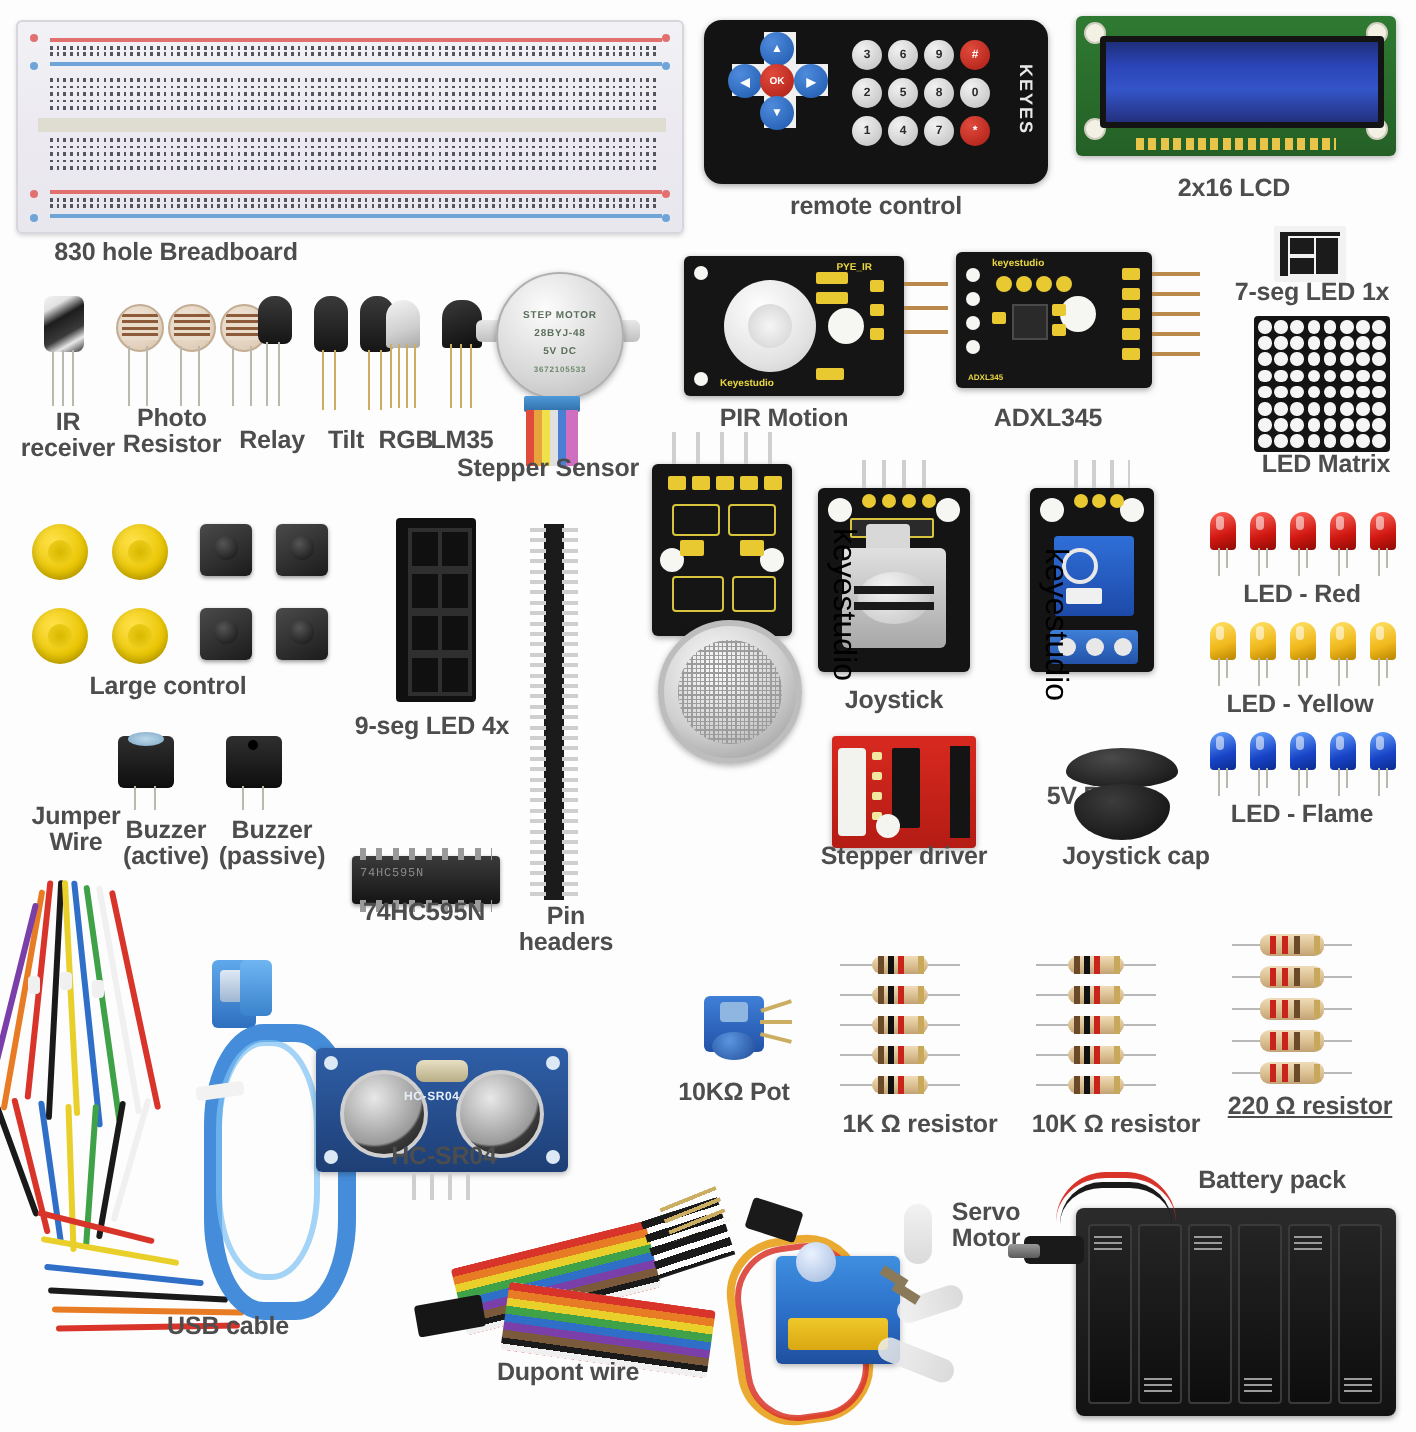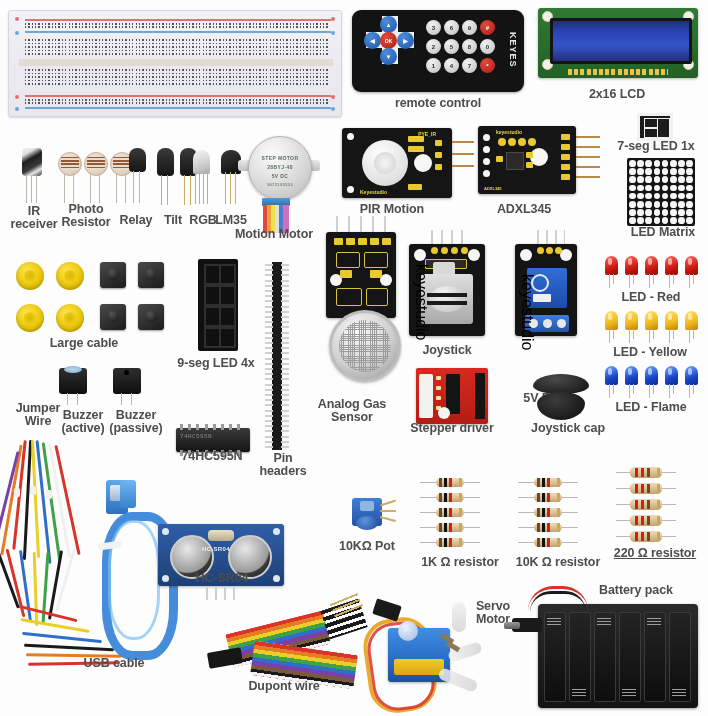--- a/index.html
+++ b/index.html
@@ -273,20 +273,21 @@
 
     <div class="sidemark" style="left:6px;top:6px;background:#e2706f"></div>
     <div class="sidemark" style="right:6px;top:6px;background:#e2706f"></div>
     <div class="sidemark" style="left:6px;top:20px;background:#6ea4d8"></div>
     <div class="sidemark" style="right:6px;top:20px;background:#6ea4d8"></div>
     <div class="sidemark" style="left:6px;bottom:17px;background:#e2706f"></div>
     <div class="sidemark" style="right:6px;bottom:17px;background:#e2706f"></div>
     <div class="sidemark" style="left:6px;bottom:5px;background:#6ea4d8"></div>
     <div class="sidemark" style="right:6px;bottom:5px;background:#6ea4d8"></div>
   </div>
+  <div class="lbl" style="left:8px;top:120px;width:160px;">830 hole Breadboard</div>
 
   <div class="part remote">
     <div class="rpadbg" style="left:14px;top:22px;width:48px;height:16px;"></div>
     <div class="rpadbg" style="left:30px;top:6px;width:16px;height:48px;"></div>
     <div class="rk blue" style="left:28px;top:6px;width:17px;height:17px;">▲</div>
     <div class="rk blue" style="left:12px;top:22px;width:17px;height:17px;">◀</div>
     <div class="rk red" style="left:28px;top:22px;width:17px;height:17px;font-size:5px;">OK</div>
     <div class="rk blue" style="left:45px;top:22px;width:17px;height:17px;">▶</div>
     <div class="rk blue" style="left:28px;top:38px;width:17px;height:17px;">▼</div>
 
@@ -387,21 +388,21 @@
     <div class="tab" style="right:0;"></div>
     <div class="can">
       <div class="txt" style="top:18px;">STEP  MOTOR</div>
       <div class="txt" style="top:27px;">28BYJ-48</div>
       <div class="txt" style="top:36px;">5V   DC</div>
       <div class="txt" style="top:45px;font-size:4px;color:#6f8a6f;">3672105533</div>
     </div>
     <div class="cable"></div>
     <div class="wires"></div>
   </div>
-  <div class="lbl" style="left:224px;top:228px;width:100px;">Motion Motor</div>
+  <div class="lbl" style="left:224px;top:228px;width:100px;">Stepper Sensor</div>
 
   <div class="part pcb" style="left:342px;top:128px;width:110px;height:70px;">
     <div class="hole" style="left:5px;top:5px;width:7px;height:7px;"></div>
     <div class="hole" style="left:5px;bottom:5px;width:7px;height:7px;"></div>
     <div style="position:absolute;left:20px;top:12px;width:46px;height:46px;border-radius:50%;
        background:radial-gradient(circle at 40% 32%,#ffffff,#e2e2e2 65%,#c8c8c8);"></div>
     <div style="position:absolute;left:32px;top:24px;width:22px;height:22px;border-radius:50%;
        background:radial-gradient(circle,#f6f6f6,#d0d0d0);"></div>
     <div class="hole" style="left:72px;top:26px;width:18px;height:18px;"></div>
     <div class="pad" style="left:66px;top:8px;width:16px;height:6px;"></div>
@@ -527,21 +528,21 @@
   <div class="part" style="left:14px;top:260px;width:170px;height:76px;">
     <div class="ycap" style="left:2px;top:2px;"></div>
     <div class="ycap" style="left:42px;top:2px;"></div>
     <div class="ycap" style="left:2px;top:44px;"></div>
     <div class="ycap" style="left:42px;top:44px;"></div>
     <div class="tact" style="left:86px;top:2px;"></div>
     <div class="tact" style="left:124px;top:2px;"></div>
     <div class="tact" style="left:86px;top:44px;"></div>
     <div class="tact" style="left:124px;top:44px;"></div>
   </div>
-  <div class="lbl" style="left:28px;top:337px;width:112px;">Large cable</div>
+  <div class="lbl" style="left:28px;top:337px;width:112px;">Large control</div>
 
   <div class="part seg7" style="left:198px;top:259px;width:40px;height:92px;">
     <div style="position:absolute;left:6px;top:5px;width:13px;height:17px;border:2px solid #2f2f2f;"></div>
     <div style="position:absolute;left:21px;top:5px;width:13px;height:17px;border:2px solid #2f2f2f;"></div>
     <div style="position:absolute;left:6px;top:26px;width:13px;height:17px;border:2px solid #2f2f2f;"></div>
     <div style="position:absolute;left:21px;top:26px;width:13px;height:17px;border:2px solid #2f2f2f;"></div>
     <div style="position:absolute;left:6px;top:47px;width:13px;height:17px;border:2px solid #2f2f2f;"></div>
     <div style="position:absolute;left:21px;top:47px;width:13px;height:17px;border:2px solid #2f2f2f;"></div>
     <div style="position:absolute;left:6px;top:68px;width:13px;height:17px;border:2px solid #2f2f2f;"></div>
     <div style="position:absolute;left:21px;top:68px;width:13px;height:17px;border:2px solid #2f2f2f;"></div>
@@ -573,22 +574,20 @@
       <div class="pad" style="left:44px;top:38px;width:12px;height:8px;"></div>
       <div class="out" style="left:10px;top:56px;width:24px;height:16px;"></div>
       <div class="out" style="left:40px;top:56px;width:20px;height:16px;"></div>
       <div style="position:absolute;left:10px;top:-16px;width:50px;height:16px;
          background-image:repeating-linear-gradient(90deg,#cfcfcf 0 2px,transparent 2px 12px);"></div>
     </div>
     <div class="gas" style="left:7px;top:78px;">
         <div class="mesh"></div>
       </div>
   </div>
-  <div class="lbl" style="left:302px;top:398px;width:100px;">Analog Gas
-Sensor</div>
 
   <div class="part jmod" style="left:409px;top:244px;">
     <div class="hole" style="position:absolute;left:5px;top:5px;width:12px;height:12px;border-radius:50%;background:#f6f6f2;"></div>
     <div class="hole" style="position:absolute;right:5px;top:5px;width:12px;height:12px;border-radius:50%;background:#f6f6f2;"></div>
     <div class="pad" style="position:absolute;left:22px;top:3px;width:7px;height:7px;border-radius:50%;background:#e9c931;"></div>
     <div class="pad" style="position:absolute;left:32px;top:3px;width:7px;height:7px;border-radius:50%;background:#e9c931;"></div>
     <div class="pad" style="position:absolute;left:42px;top:3px;width:7px;height:7px;border-radius:50%;background:#e9c931;"></div>
     <div class="pad" style="position:absolute;left:52px;top:3px;width:7px;height:7px;border-radius:50%;background:#e9c931;"></div>
     <div style="position:absolute;left:22px;top:-14px;width:38px;height:14px;
        background-image:repeating-linear-gradient(90deg,#cfcfcf 0 2px,transparent 2px 10px);"></div>

